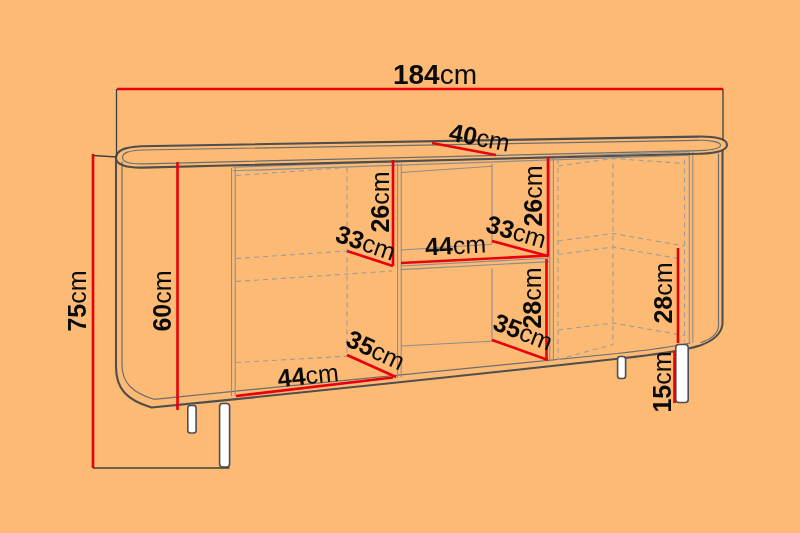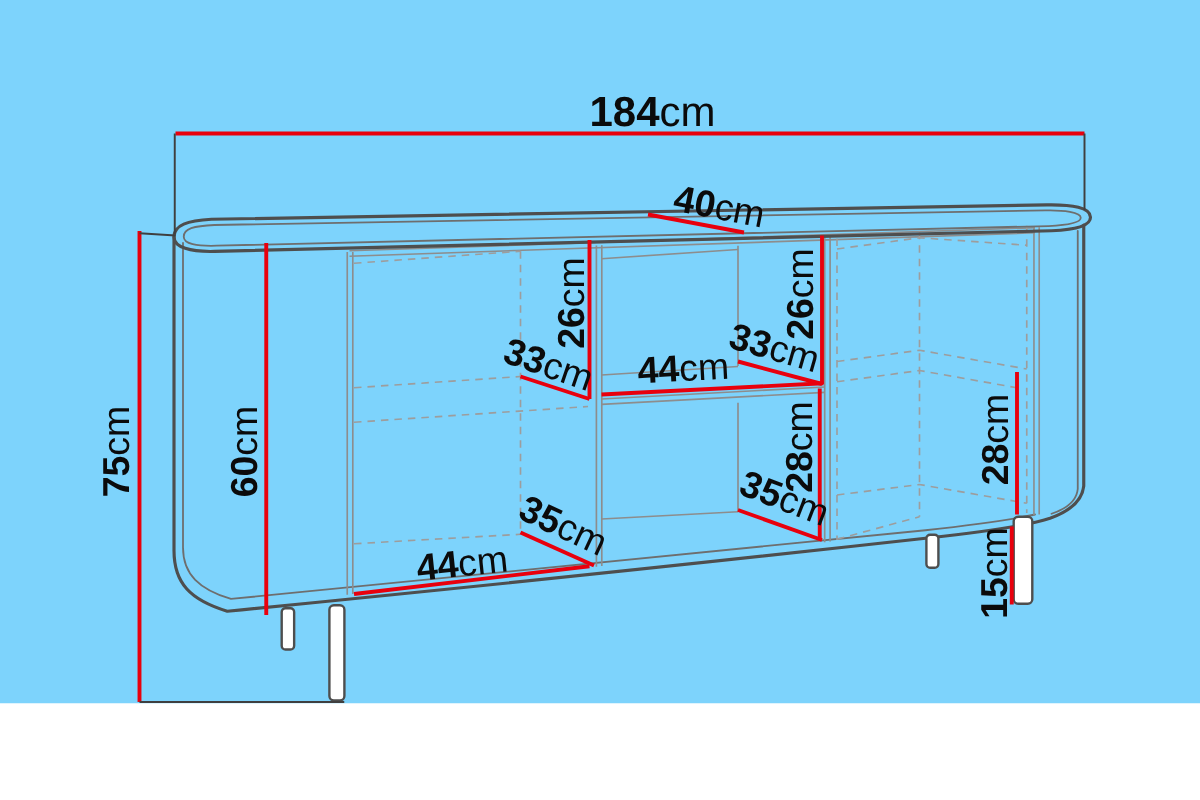--- a/index.html
+++ b/index.html
@@ -1,16 +1,16 @@
 <!DOCTYPE html>
 <html><head>
 <meta charset="utf-8">
 <style>
   html,body{margin:0;padding:0;background:#ffffff;}
-  .stage{width:800px;height:469px;background:#7dd3fc;position:relative;overflow:hidden;}
+  .stage{width:800px;height:533px;background:#fdba74;position:relative;overflow:hidden;}
   svg{display:block;}
   .ol   {stroke:#4e4e4e;stroke-width:2.1;fill:none;stroke-linecap:round;stroke-linejoin:round;}
   .ol2  {stroke:#6e6e6e;stroke-width:1.2;fill:none;stroke-linecap:round;}
   .thin {stroke:#8d8d8d;stroke-width:1.1;fill:none;}
   .dash {stroke:#9d9d9d;stroke-width:1.1;fill:none;stroke-dasharray:5 4;}
   .red  {stroke:#e8000d;stroke-width:2.6;fill:none;}
   .ext  {stroke:#3f3f3f;stroke-width:1.3;fill:none;}
   .leg  {fill:#ffffff;stroke:#4e4e4e;stroke-width:1.6;}
   text  {font-family:"Liberation Sans","DejaVu Sans",sans-serif;fill:#0b0b0b;}
   .lbl  {font-size:25px;}

